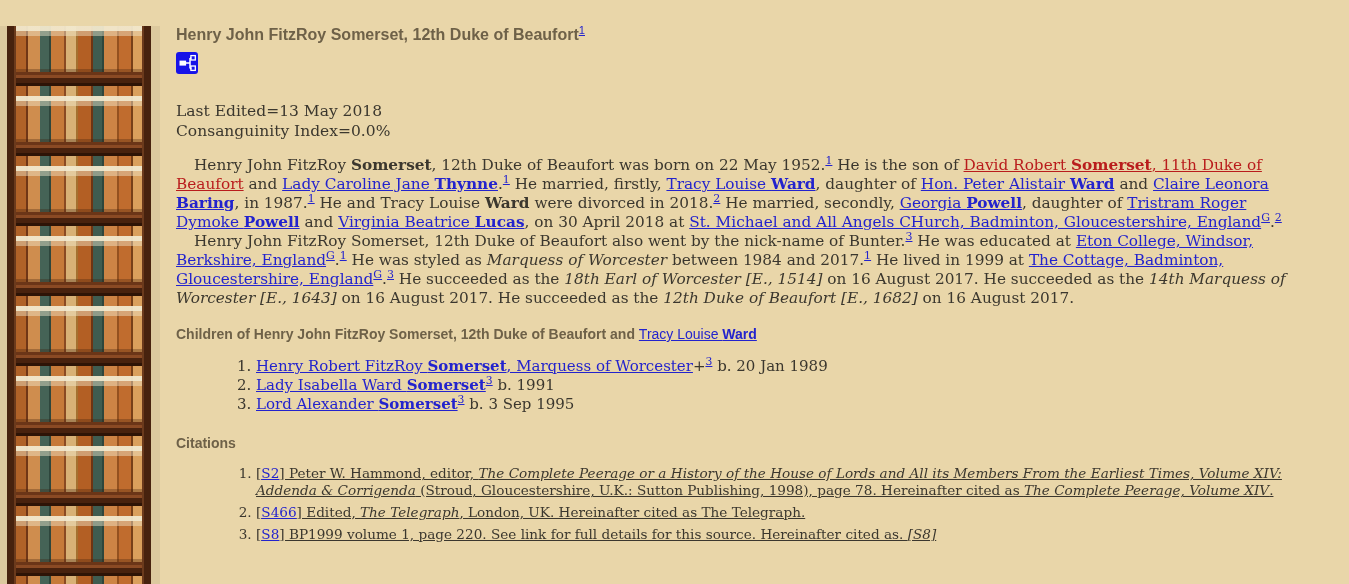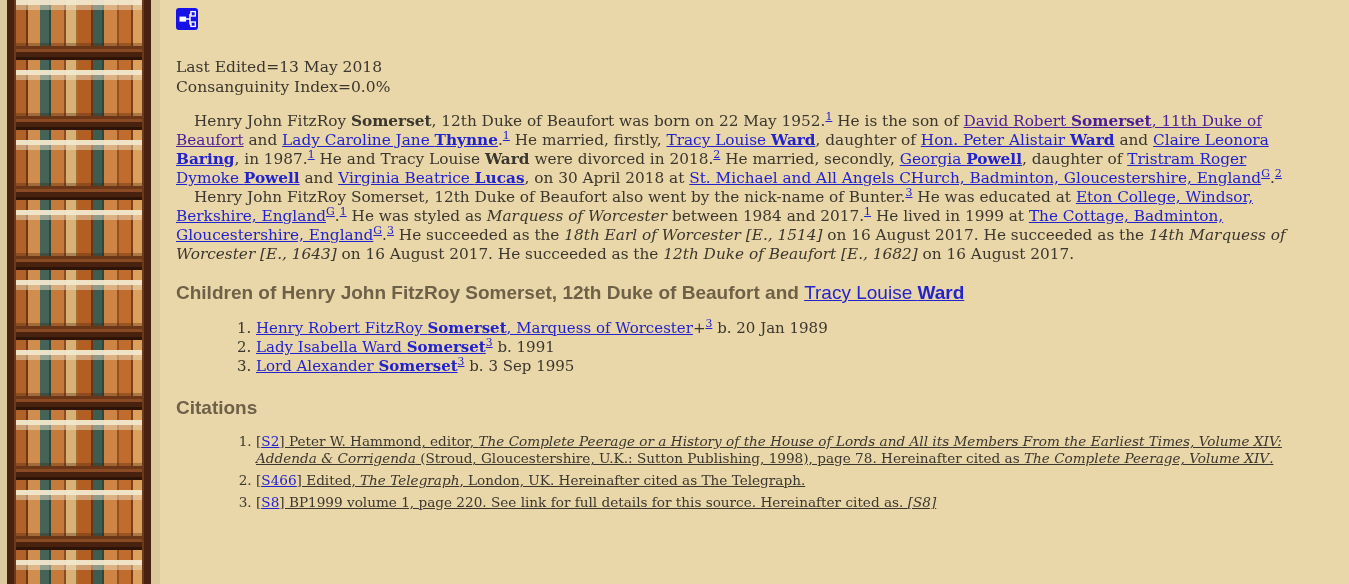--- a/index.html
+++ b/index.html
@@ -58,21 +58,21 @@
   }
   h1 {
     margin: 26px 0 0;
     font-family: "Liberation Sans", sans-serif;
     font-size: 16px;
     font-weight: bold;
     color: #6e6148;
   }
   h2 {
     font-family: "Liberation Sans", sans-serif;
-    font-size: 19px;
+    font-size: 14px;
     font-weight: bold;
     color: #6e6148;
   }
   .vitals { margin: 13px 0 0; font-size: 15.5px; }
   .share {
     display: inline-block; margin: 8px 0 0; width: 22px; height: 22px;
     line-height: 0;
   }
   .meta { margin: 23px 0 0; font-size: 15.5px; line-height: 20px; }
   .bio {
@@ -87,38 +87,39 @@
   }
   .citations-heading { margin: 21px 0 0; }
   ol.citations {
     margin: 14px 0 0; padding-left: 80px;
     font-size: 13.6px; line-height: 1.24; text-decoration: underline;
   }
   ol.citations li { margin-bottom: 5px; }
 
   
   a.lnk { color: #2323cd; text-decoration: underline; cursor: pointer; }
-  a.lnk.visited { color: #4c1d95; }
+  a.lnk.visited { color: #b91c1c; }
   .b { font-weight: bold; }
   .r { font-weight: normal; }
   .i { font-style: italic; }
   .sup { vertical-align: super; font-size: 72%; line-height: 0; }
   h1 .sup { font-size: 70%; font-weight: normal; }
 </style>
 </head>
 <body>
 
 <div class="page">
 
   <aside class="bookshelf">
     <div class="bookshelf-inner"></div>
   </aside>
 
   <main class="content">
 
+    <h1><span>Henry John FitzRoy Somerset, 12th Duke of Beaufort</span><a href="#" class="lnk sup">1</a></h1>
 
 
     <a class="share" href="#">
       <svg width="22" height="22" viewBox="0 0 22 22">
         <rect x="0" y="0" width="22" height="22" rx="3" fill="#1713e8"></rect>
         <rect x="3.5" y="8.6" width="6.6" height="5" fill="#ffffff"></rect>
         <path d="M10 11.1 h4 M14 6 v10.4 M14 6 h1.4 M14 16.4 h1.4" stroke="#ffffff" stroke-width="1.5" fill="none"></path>
         <rect x="14.9" y="3.6" width="4.4" height="4.4" fill="none" stroke="#ffffff" stroke-width="1.3"></rect>
         <rect x="14.9" y="14.0" width="4.4" height="4.4" fill="none" stroke="#ffffff" stroke-width="1.3"></rect>
       </svg>

